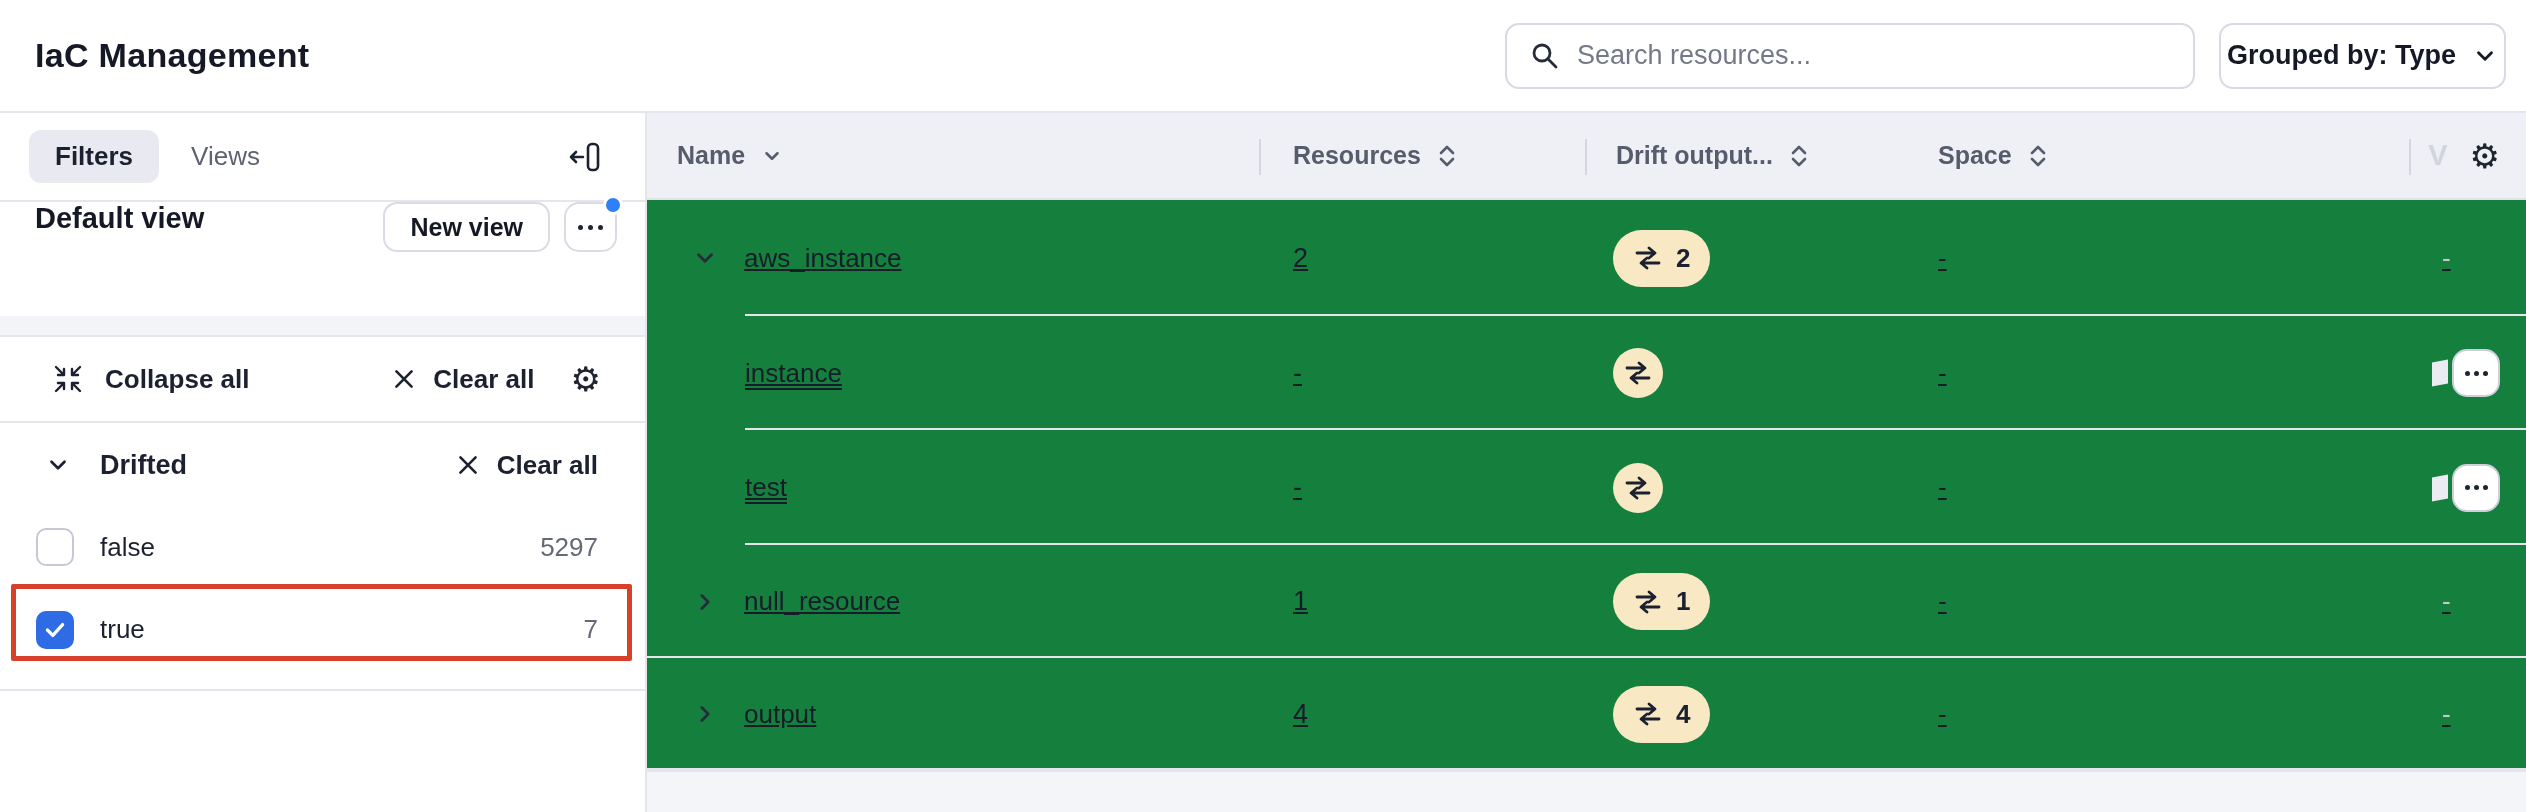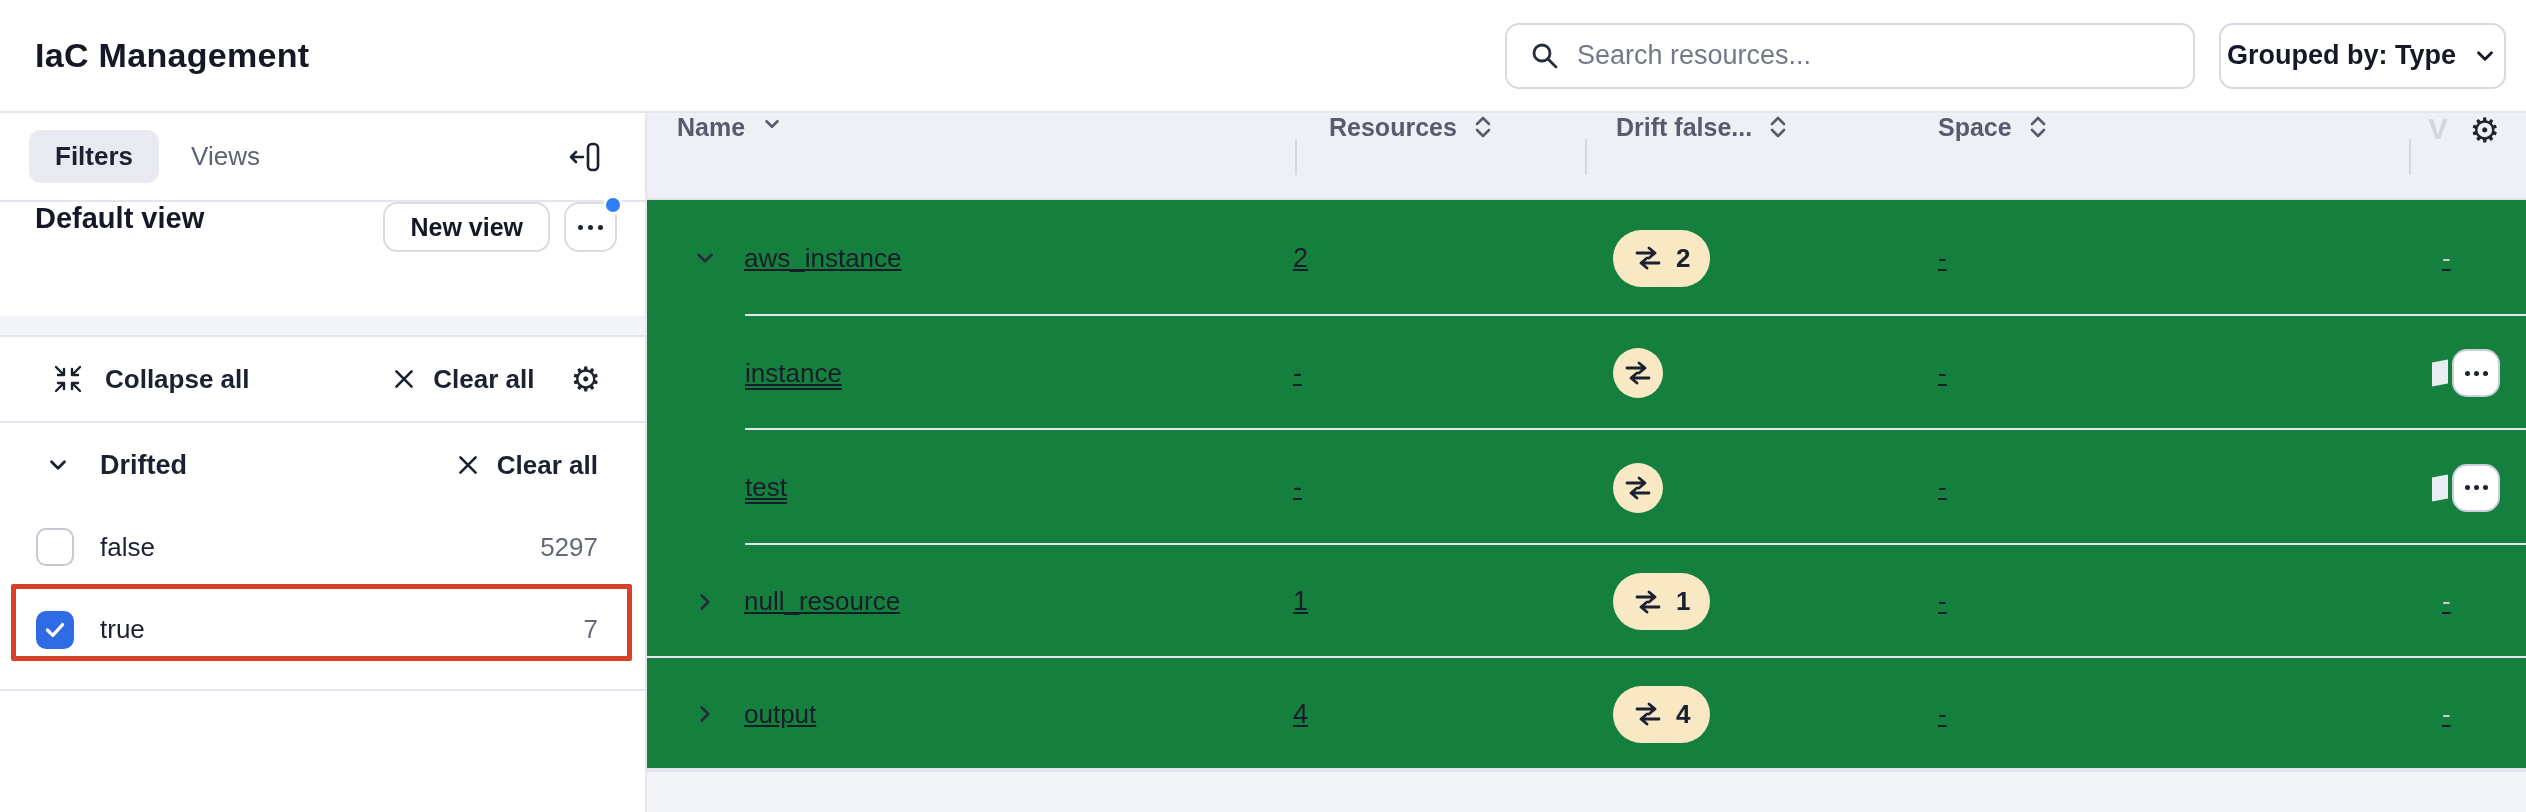--- a/index.html
+++ b/index.html
@@ -93,25 +93,25 @@
     position:absolute; left:11px; top:584px; width:621px; height:77px;
     border:5px solid #D8402A; border-radius:2px; z-index:9; pointer-events:none;
   }
   
   .main { position:absolute; top:113px; left:647px; right:0; bottom:0; background:#fff; }
   .thead, .trow { display:grid; grid-template-columns:612px 326px 335px 489px 1fr; }
   .thead {
     height:87px; background:#EFF0F5; border-bottom:2px solid #E0E2EB;
     font-size:25px; font-weight:600; color:#575C6C;
   }
-  .hcell { display:flex; align-items:flex-start; gap:16px; position:relative; cursor:pointer; }
+  .hcell { display:flex; align-items:center; gap:16px; position:relative; cursor:pointer; }
   .hcell.sep::before {
     content:""; position:absolute; left:0; top:26px; height:36px; width:2px; background:#D4D6E1;
   }
-  .h-name { padding-left:30px; } .h-res { padding-left:34px;margin-left:36px; }
+  .h-name { padding-left:30px; } .h-res { padding-left:34px; }
   .h-drift { padding-left:31px; } .h-space { padding-left:18px; }
   .h-actions { justify-content:flex-end; padding-right:26px; gap:22px; }
   .faint-glyph { color:#D3D5DE; font-size:29px; font-weight:600; }
   .tbody { position:relative; }
   .tree-guide { position:absolute; left:58px; top:116px; width:2px; height:243px; background:#E4E5ED; }
   .trow { position:relative; align-items:center; background:#15803d; font-size:26px; color:#171C29;text-decoration:underline; }
   .r1 { height:116px; } .r2 { height:114px; } .r3 { height:115px; }
   .r4 { height:113px; } .r5 { height:112px; }
   .row-divider { position:absolute; bottom:0; right:0; height:2px; background:#E4E5ED; left:0; }
   .row-divider.indent { left:98px; }
@@ -266,21 +266,21 @@
     </div>
     <div class="hcell h-res sep">
       <span>Resources</span>
       <span>
         <svg width="20" height="28" viewBox="0 0 20 28">
             <path d="M4 11l6-6 6 6M4 17l6 6 6-6" fill="none" stroke="#575C6C" stroke-width="2.6" stroke-linecap="round" stroke-linejoin="round"></path>
           </svg>
       </span>
     </div>
     <div class="hcell h-drift sep">
-      <span>Drift false...</span>
+      <span>Drift output...</span>
       <span>
         <svg width="20" height="28" viewBox="0 0 20 28">
             <path d="M4 11l6-6 6 6M4 17l6 6 6-6" fill="none" stroke="#575C6C" stroke-width="2.6" stroke-linecap="round" stroke-linejoin="round"></path>
           </svg>
       </span>
     </div>
     <div class="hcell h-space">
       <span>Space</span>
       <span>
         <svg width="20" height="28" viewBox="0 0 20 28">

